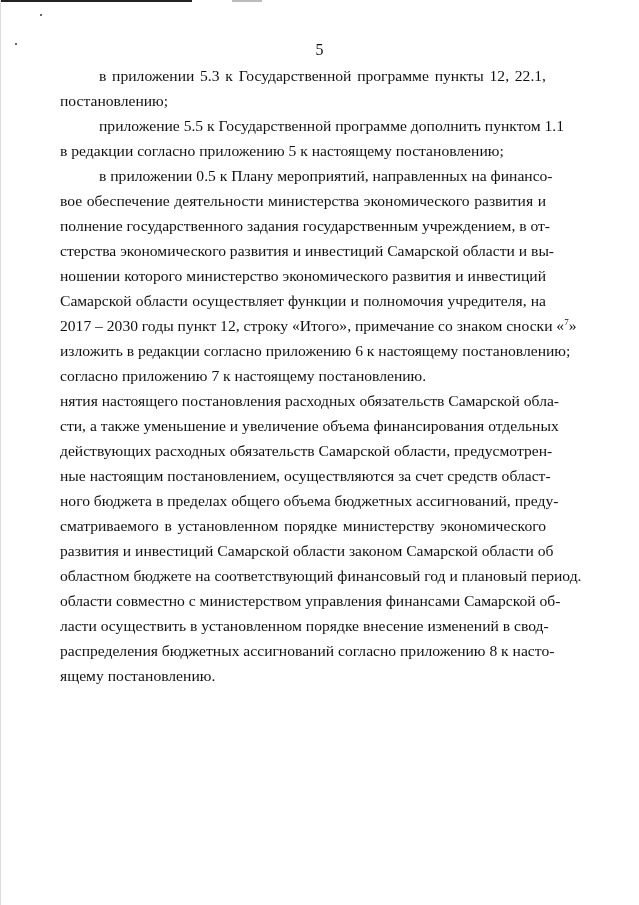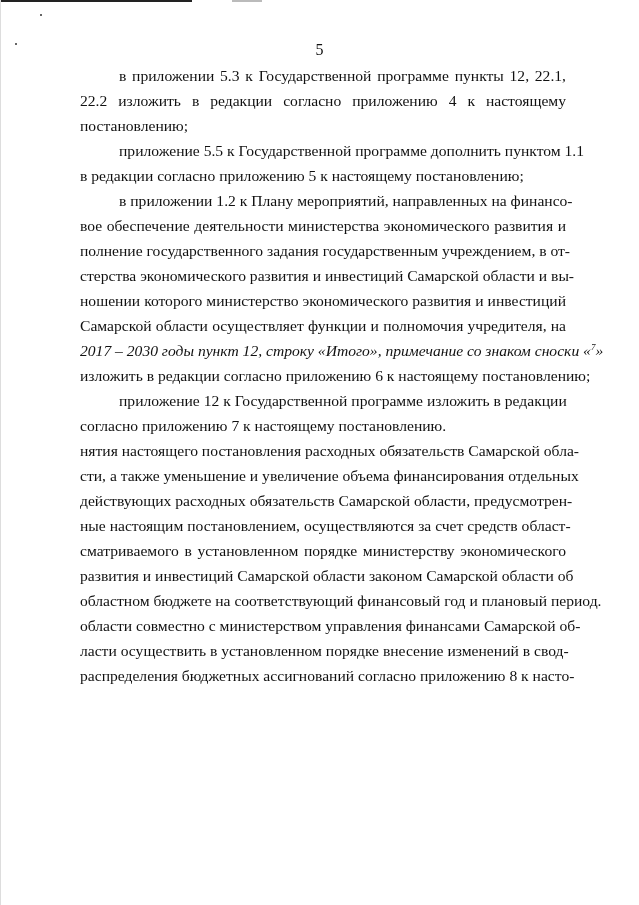--- a/index.html
+++ b/index.html
@@ -9,21 +9,21 @@
     }
     .top-rule { position: absolute; left: 0; top: 0; width: 192px; height: 2px; background: #222; }
     .top-rule2 { position: absolute; left: 232px; top: 0; width: 30px; height: 2px; background: #bbb; }
     .left-edge { position: absolute; left: 0; top: 0; width: 1px; height: 905px; background: #ddd; }
     .speck { position: absolute; width: 2px; height: 2px; background: #333; border-radius: 1px; }
     .page-number {
       position: absolute; left: 0; width: 639px; top: 40px; text-align: center;
       font-size: 16px; line-height: 20px;
     }
     .body-text {
-      position: absolute; left: 80px; top: 63px; width: 486px;
+      position: absolute; left: 60px; top: 63px; width: 486px;
       font-size: 15.6px; line-height: 25.03px;
     }
     .line { display: block; white-space: nowrap; height: 25.03px; }
     .line.j { text-align: justify; text-align-last: justify; }
     .line.ind { padding-left: 39px; }
     sup { font-size: 9px; vertical-align: 6px; line-height: 0; }
   </style>
 </head>
 <body>
 
@@ -31,42 +31,42 @@
 <div class="top-rule2"></div>
 <div class="left-edge"></div>
 <div class="speck" style="left:40px;top:14px;"></div>
 <div class="speck" style="left:15px;top:43px;"></div>
 
 <div class="page-number">5</div>
 
 <div class="body-text">
 
   <span class="line j ind">в приложении 5.3 к Государственной программе  пункты 12, 22.1,</span>
-  <span class="line j">22.2 изложить в редакции согласно приложению 4 к настоящему</span>
   <span class="line">постановлению;</span>
 
   <span class="line j ind">приложение 5.5 к Государственной программе дополнить пунктом 1.1</span>
   <span class="line">в редакции согласно приложению 5 к настоящему постановлению;</span>
 
-  <span class="line j ind">в приложении 1.2 к Плану мероприятий, направленных на финансо-</span>
+  <span class="line j ind">в приложении 0.5 к Плану мероприятий, направленных на финансо-</span>
   <span class="line j">вое обеспечение деятельности министерства экономического развития и</span>
   <span class="line j">полнение государственного задания государственным учреждением, в от-</span>
   <span class="line j">стерства экономического развития и инвестиций Самарской области и вы-</span>
   <span class="line j">ношении которого министерство экономического развития и инвестиций</span>
   <span class="line j">Самарской области осуществляет функции и полномочия учредителя, на</span>
-  <span class="line" style="text-align:center;font-style:italic;"><span>2017 – 2030 годы пункт 12, строку «Итого», примечание со знаком сноски «</span><sup>7</sup><span>»</span></span>
+  <span class="line" style="text-align:center;"><span>2017 – 2030 годы пункт 12, строку «Итого», примечание со знаком сноски «</span><sup>7</sup><span>»</span></span>
   <span class="line">изложить в редакции согласно приложению 6 к настоящему постановлению;</span>
 
-  <span class="line j ind">приложение 12 к Государственной программе изложить в редакции</span>
   <span class="line">согласно приложению 7 к настоящему постановлению.</span>
 
   <span class="line j">нятия настоящего постановления расходных обязательств Самарской обла-</span>
   <span class="line j">сти, а также уменьшение и увеличение объема финансирования отдельных</span>
   <span class="line j">действующих расходных обязательств Самарской области, предусмотрен-</span>
   <span class="line j">ные настоящим постановлением, осуществляются за счет средств област-</span>
+  <span class="line j">ного бюджета в пределах общего объема бюджетных ассигнований, преду-</span>
   <span class="line j">сматриваемого в установленном порядке министерству экономического</span>
   <span class="line j">развития и инвестиций Самарской области законом Самарской области об</span>
   <span class="line">областном бюджете на соответствующий финансовый год и плановый период.</span>
 
   <span class="line j">области совместно с министерством управления финансами Самарской об-</span>
   <span class="line j">ласти осуществить в установленном порядке внесение изменений в свод-</span>
   <span class="line j">распределения бюджетных ассигнований согласно приложению 8 к насто-</span>
+  <span class="line">ящему постановлению.</span>
 </div>
 
 </body></html>

